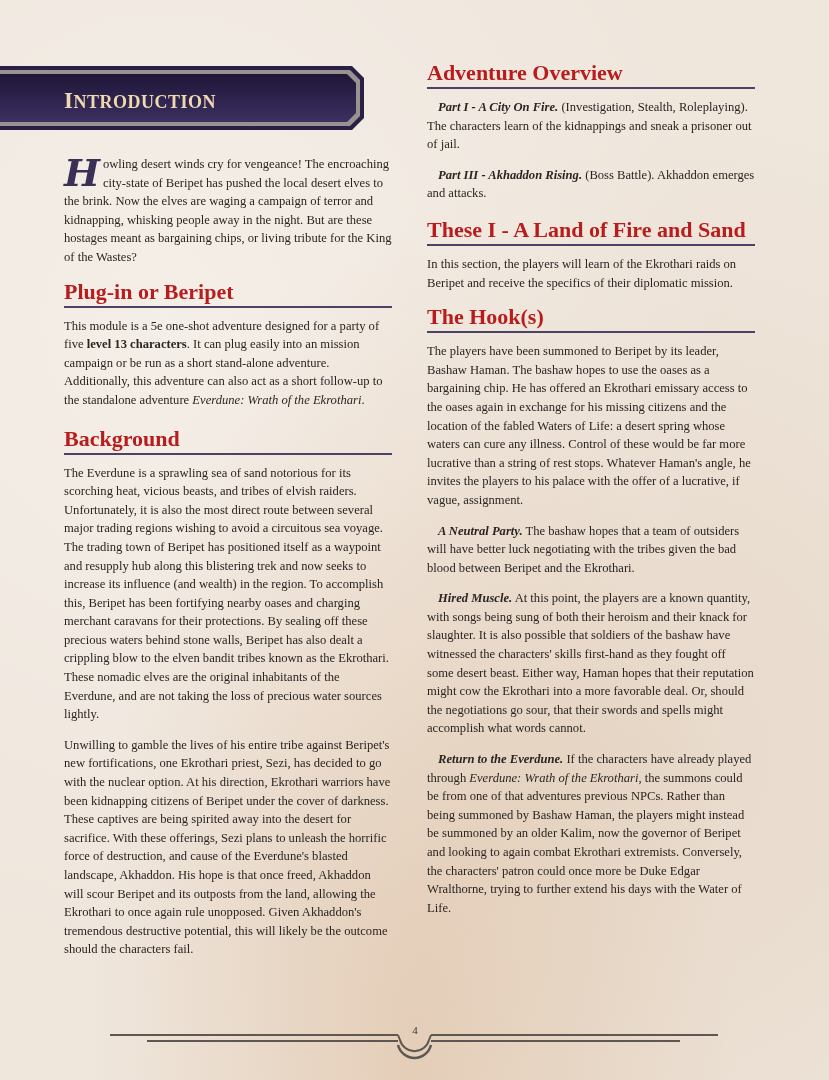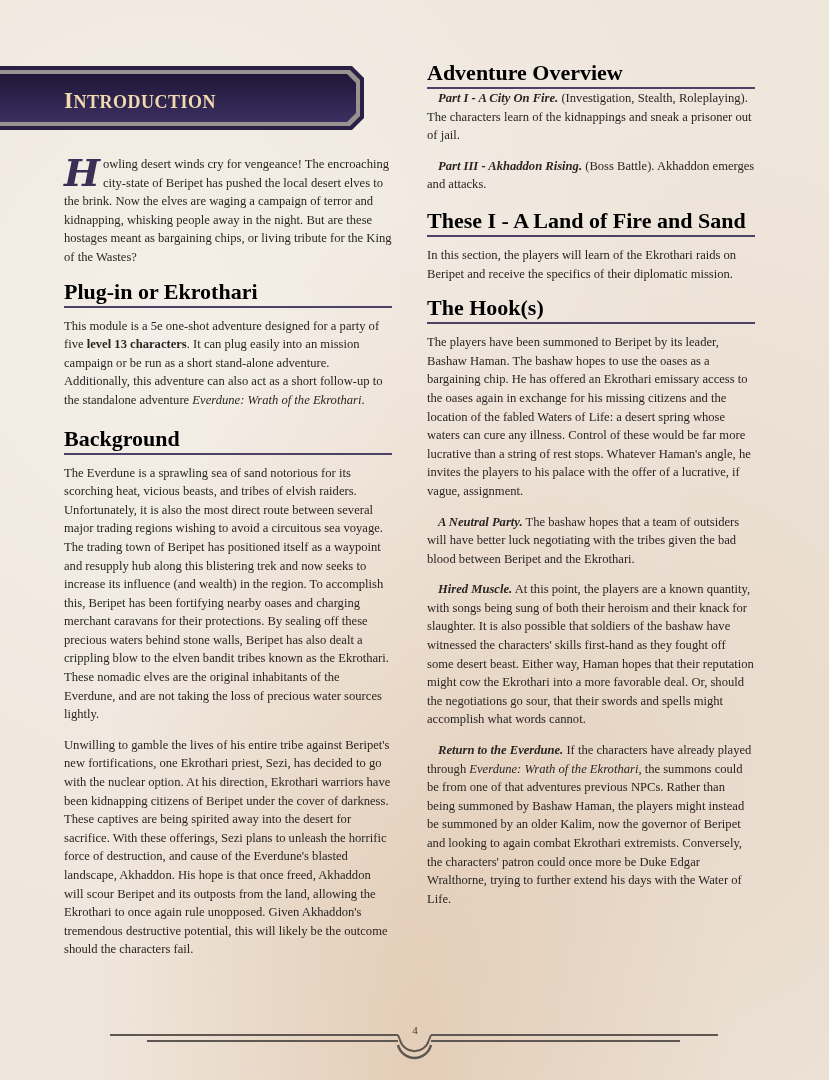--- a/index.html
+++ b/index.html
@@ -22,21 +22,21 @@
     font-family:"Liberation Serif", serif; font-weight:bold;
     color:#f0d9b0; font-size:18px; letter-spacing:0.5px;
     font-variant: small-caps;
   }
   .banner-title .big { font-size:23px; }
   .col { position:absolute; width:328px; font-size:12.6px; line-height:18.6px; }
   .col-left { left:64px; top:155px; }
   .col-right { left:427px; top:60px; }
   h2 {
     margin:0; font-family:"Liberation Serif", serif; font-weight:bold;
-    color:#000000; font-size:22px; line-height:26px;
+    color:#b91c1c; font-size:22px; line-height:26px;
     border-bottom:2px solid #4b4266; padding-bottom:1px;
   }
   p { margin:0; }
   .para { margin-bottom:12px; }
   .indent { text-indent:11px; }
   .dropcap {
     float:left; font-family:"DejaVu Serif", serif; font-style:italic; font-weight:bold;
     font-size:38px; line-height:32px; color:#3a2f55; margin:2px 3px 0 0;
   }
   .footer { position:absolute; left:0; top:1020px; width:829px; height:60px; }
@@ -61,33 +61,33 @@
     <path d="M0 10 H347 L356 19 V49 L347 58 H0 Z" fill="url(#bg)"></path>
   </svg>
   <div class="banner-title"><span class="big">I</span><span>NTRODUCTION</span></div>
 </div>
 
 <div class="col col-left">
   <div class="para">
     <span class="dropcap">H</span><span>owling desert winds cry for vengeance! The encroaching city-state of Beripet has pushed the local desert elves to the brink. Now the elves are waging a campaign of terror and kidnapping, whisking people away in the night. But are these hostages meant as bargaining chips, or living tribute for the King of the Wastes?</span>
   </div>
 
-  <h2 style="margin-top:0;">Plug-in or Ekrothari</h2>
+  <h2 style="margin-top:0;">Plug-in or Beripet</h2>
   <div class="para" style="margin-top:9px;">
     <span>This module is a 5e one-shot adventure designed for a party of five </span><b>level 13 characters</b><span>. It can plug easily into an mission campaign or be run as a short stand-alone adventure. Additionally, this adventure can also act as a short follow-up to the standalone adventure </span><i>Everdune: Wrath of the Ekrothari</i><span>.</span>
   </div>
 
   <h2 style="margin-top:16px;">Background</h2>
   <p class="para" style="margin-top:9px;">The Everdune is a sprawling sea of sand notorious for its scorching heat, vicious beasts, and tribes of elvish raiders. Unfortunately, it is also the most direct route between several major trading regions wishing to avoid a circuitous sea voyage. The trading town of Beripet has positioned itself as a waypoint and resupply hub along this blistering trek and now seeks to increase its influence (and wealth) in the region. To accomplish this, Beripet has been fortifying nearby oases and charging merchant caravans for their protections. By sealing off these precious waters behind stone walls, Beripet has also dealt a crippling blow to the elven bandit tribes known as the Ekrothari. These nomadic elves are the original inhabitants of the Everdune, and are not taking the loss of precious water sources lightly.</p>
   <p class="para">Unwilling to gamble the lives of his entire tribe against Beripet's new fortifications, one Ekrothari priest, Sezi, has decided to go with the nuclear option. At his direction, Ekrothari warriors have been kidnapping citizens of Beripet under the cover of darkness. These captives are being spirited away into the desert for sacrifice. With these offerings, Sezi plans to unleash the horrific force of destruction, and cause of the Everdune's blasted landscape, Akhaddon. His hope is that once freed, Akhaddon will scour Beripet and its outposts from the land, allowing the Ekrothari to once again rule unopposed. Given Akhaddon's tremendous destructive potential, this will likely be the outcome should the characters fail.</p>
 </div>
 
 <div class="col col-right">
   <h2>Adventure Overview</h2>
-  <p class="para indent" style=""><b><i>Part I - A City On Fire.</i></b><span> (Investigation, Stealth, Roleplaying). The characters learn of the kidnappings and sneak a prisoner out of jail.</span></p>
+  <p class="para indent" style="margin-top:9px;"><b><i>Part I - A City On Fire.</i></b><span> (Investigation, Stealth, Roleplaying). The characters learn of the kidnappings and sneak a prisoner out of jail.</span></p>
   <p class="para indent"><b><i>Part III - Akhaddon Rising.</i></b><span> (Boss Battle). Akhaddon emerges and attacks.</span></p>
 
   <h2 style="margin-top:14px;">These I - A Land of Fire and Sand</h2>
   <p class="para" style="margin-top:9px;">In this section, the players will learn of the Ekrothari raids on Beripet and receive the specifics of their diplomatic mission.</p>
 
   <h2 style="margin-top:4px;">The Hook(s)</h2>
   <p class="para" style="margin-top:9px;">The players have been summoned to Beripet by its leader, Bashaw Haman. The bashaw hopes to use the oases as a bargaining chip. He has offered an Ekrothari emissary access to the oases again in exchange for his missing citizens and the location of the fabled Waters of Life: a desert spring whose waters can cure any illness. Control of these would be far more lucrative than a string of rest stops. Whatever Haman's angle, he invites the players to his palace with the offer of a lucrative, if vague, assignment.</p>
   <p class="para indent"><b><i>A Neutral Party.</i></b><span> The bashaw hopes that a team of outsiders will have better luck negotiating with the tribes given the bad blood between Beripet and the Ekrothari.</span></p>
   <p class="para indent"><b><i>Hired Muscle.</i></b><span> At this point, the players are a known quantity, with songs being sung of both their heroism and their knack for slaughter. It is also possible that soldiers of the bashaw have witnessed the characters' skills first-hand as they fought off some desert beast. Either way, Haman hopes that their reputation might cow the Ekrothari into a more favorable deal. Or, should the negotiations go sour, that their swords and spells might accomplish what words cannot.</span></p>
   <p class="para indent"><b><i>Return to the Everdune.</i></b><span> If the characters have already played through </span><i>Everdune: Wrath of the Ekrothari</i><span>, the summons could be from one of that adventures previous NPCs. Rather than being summoned by Bashaw Haman, the players might instead be summoned by an older Kalim, now the governor of Beripet and looking to again combat Ekrothari extremists. Conversely, the characters' patron could once more be Duke Edgar Wralthorne, trying to further extend his days with the Water of Life.</span></p>

